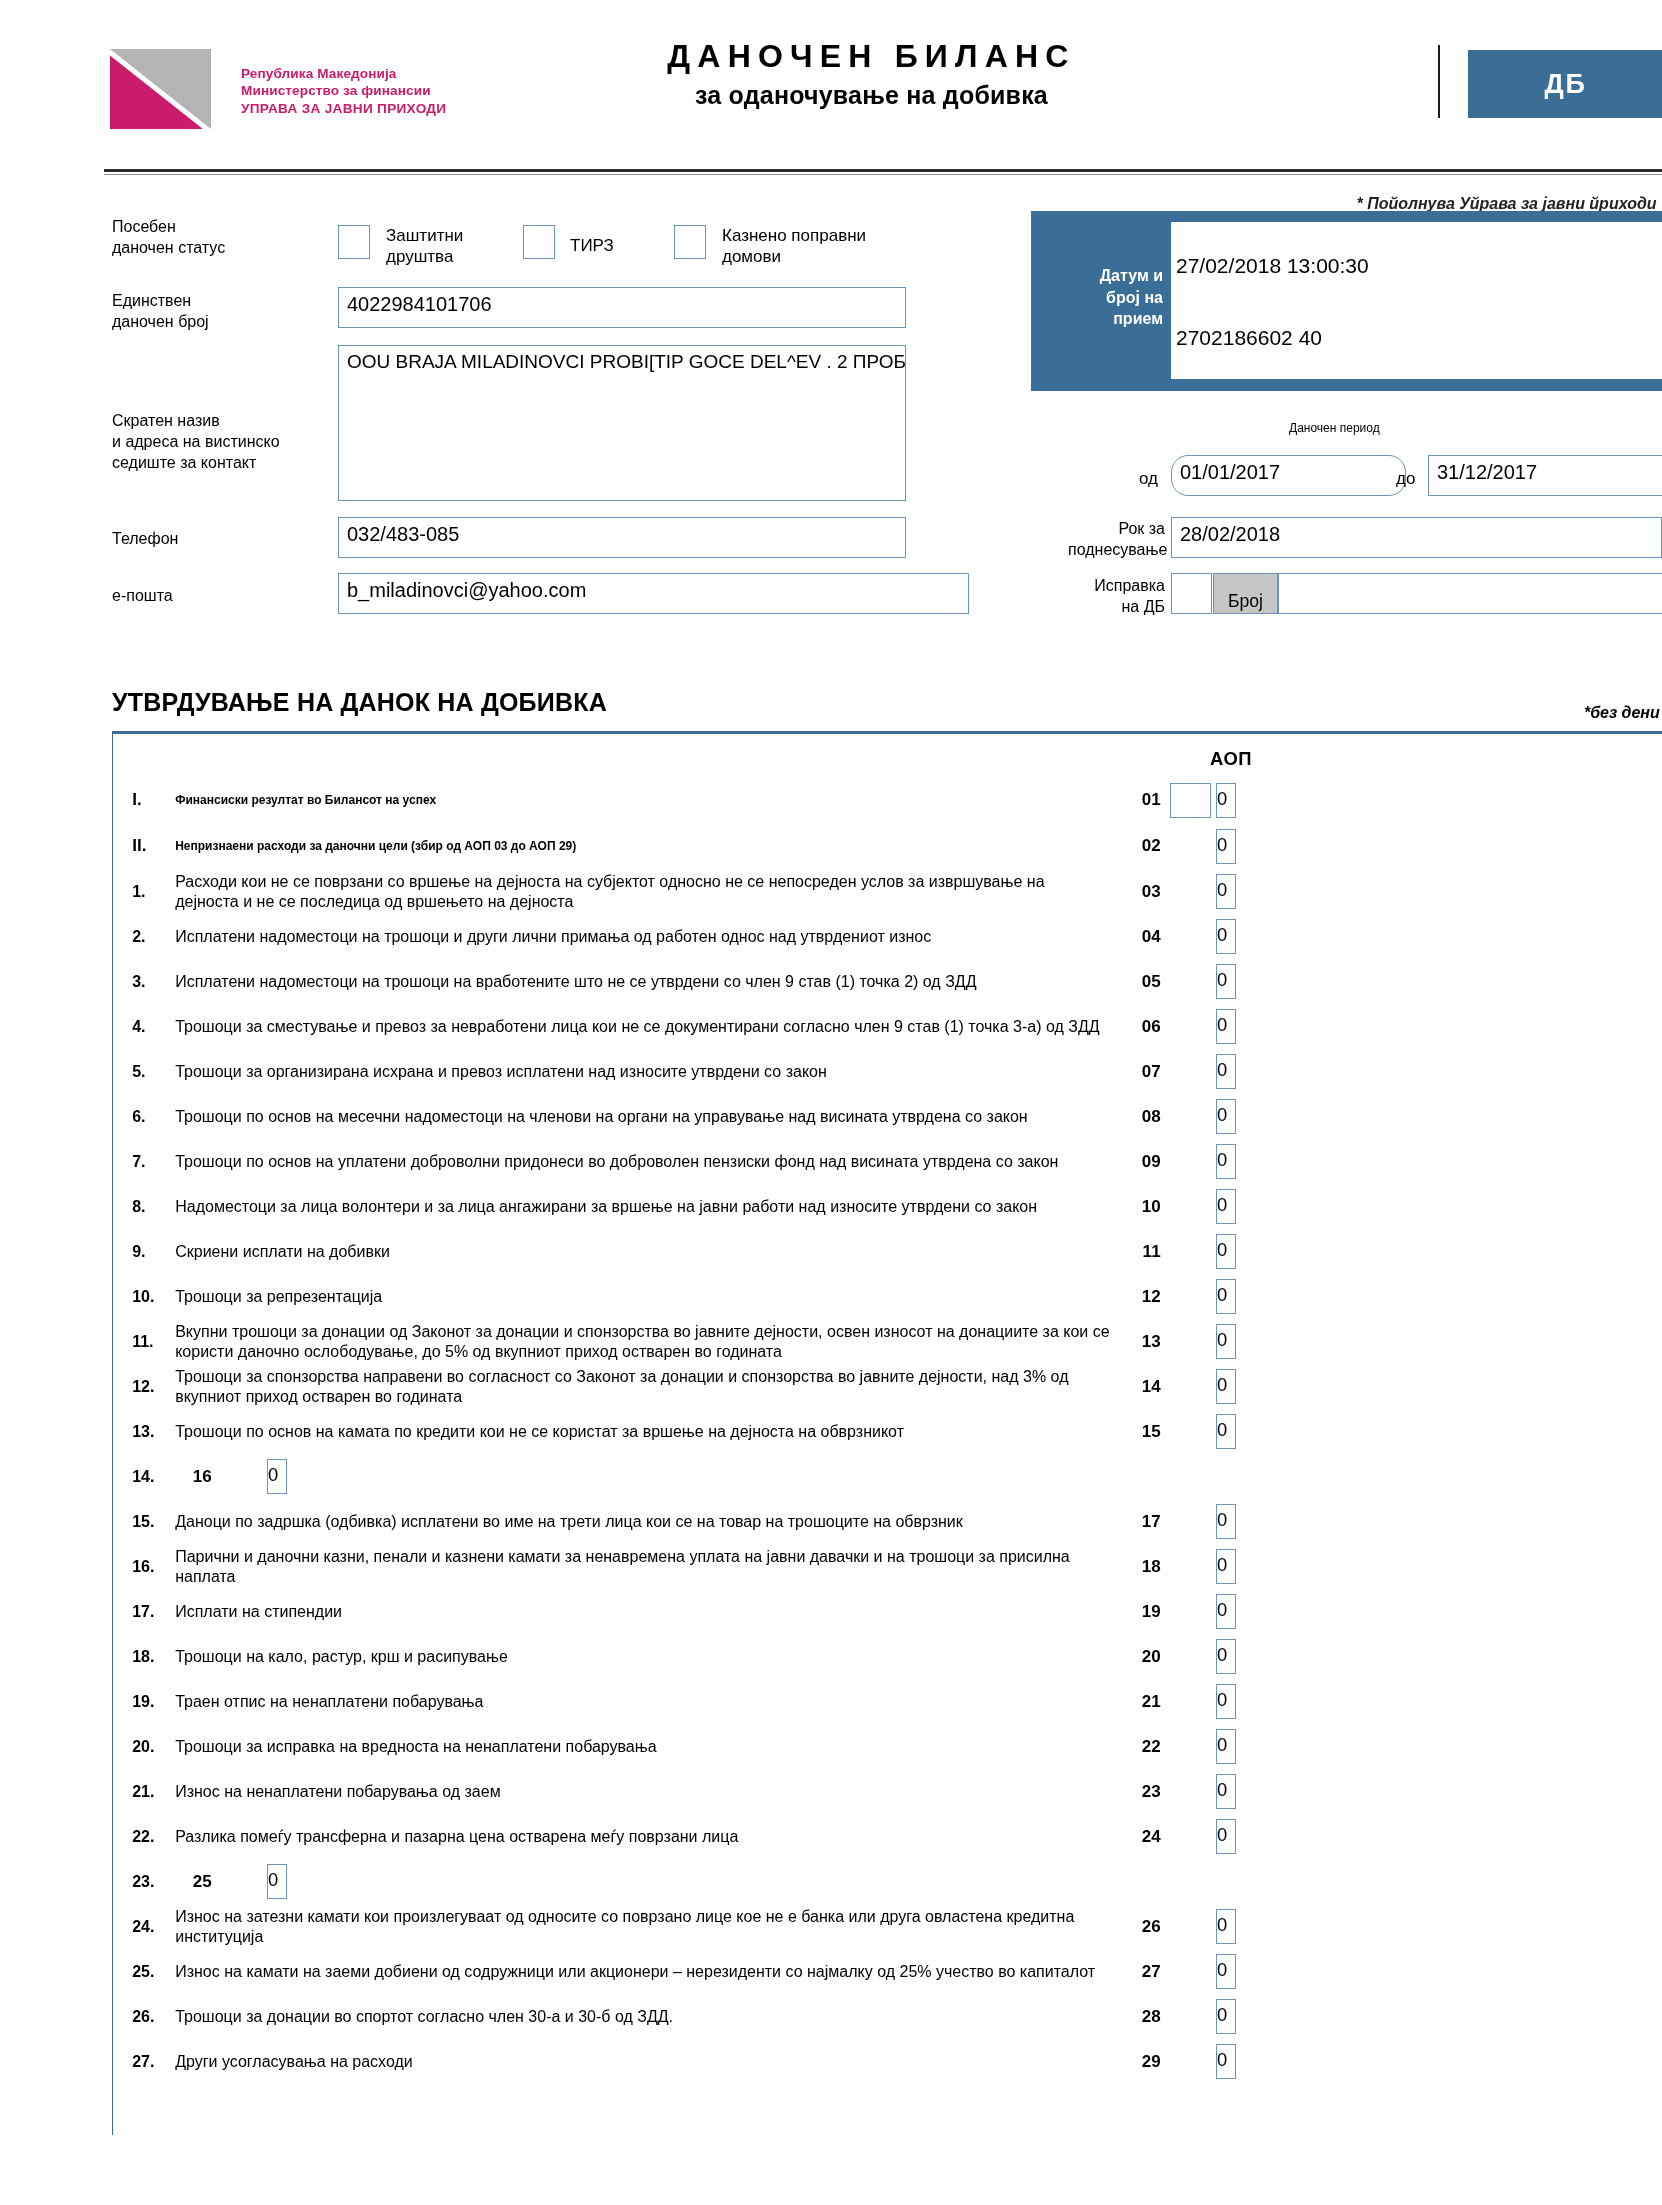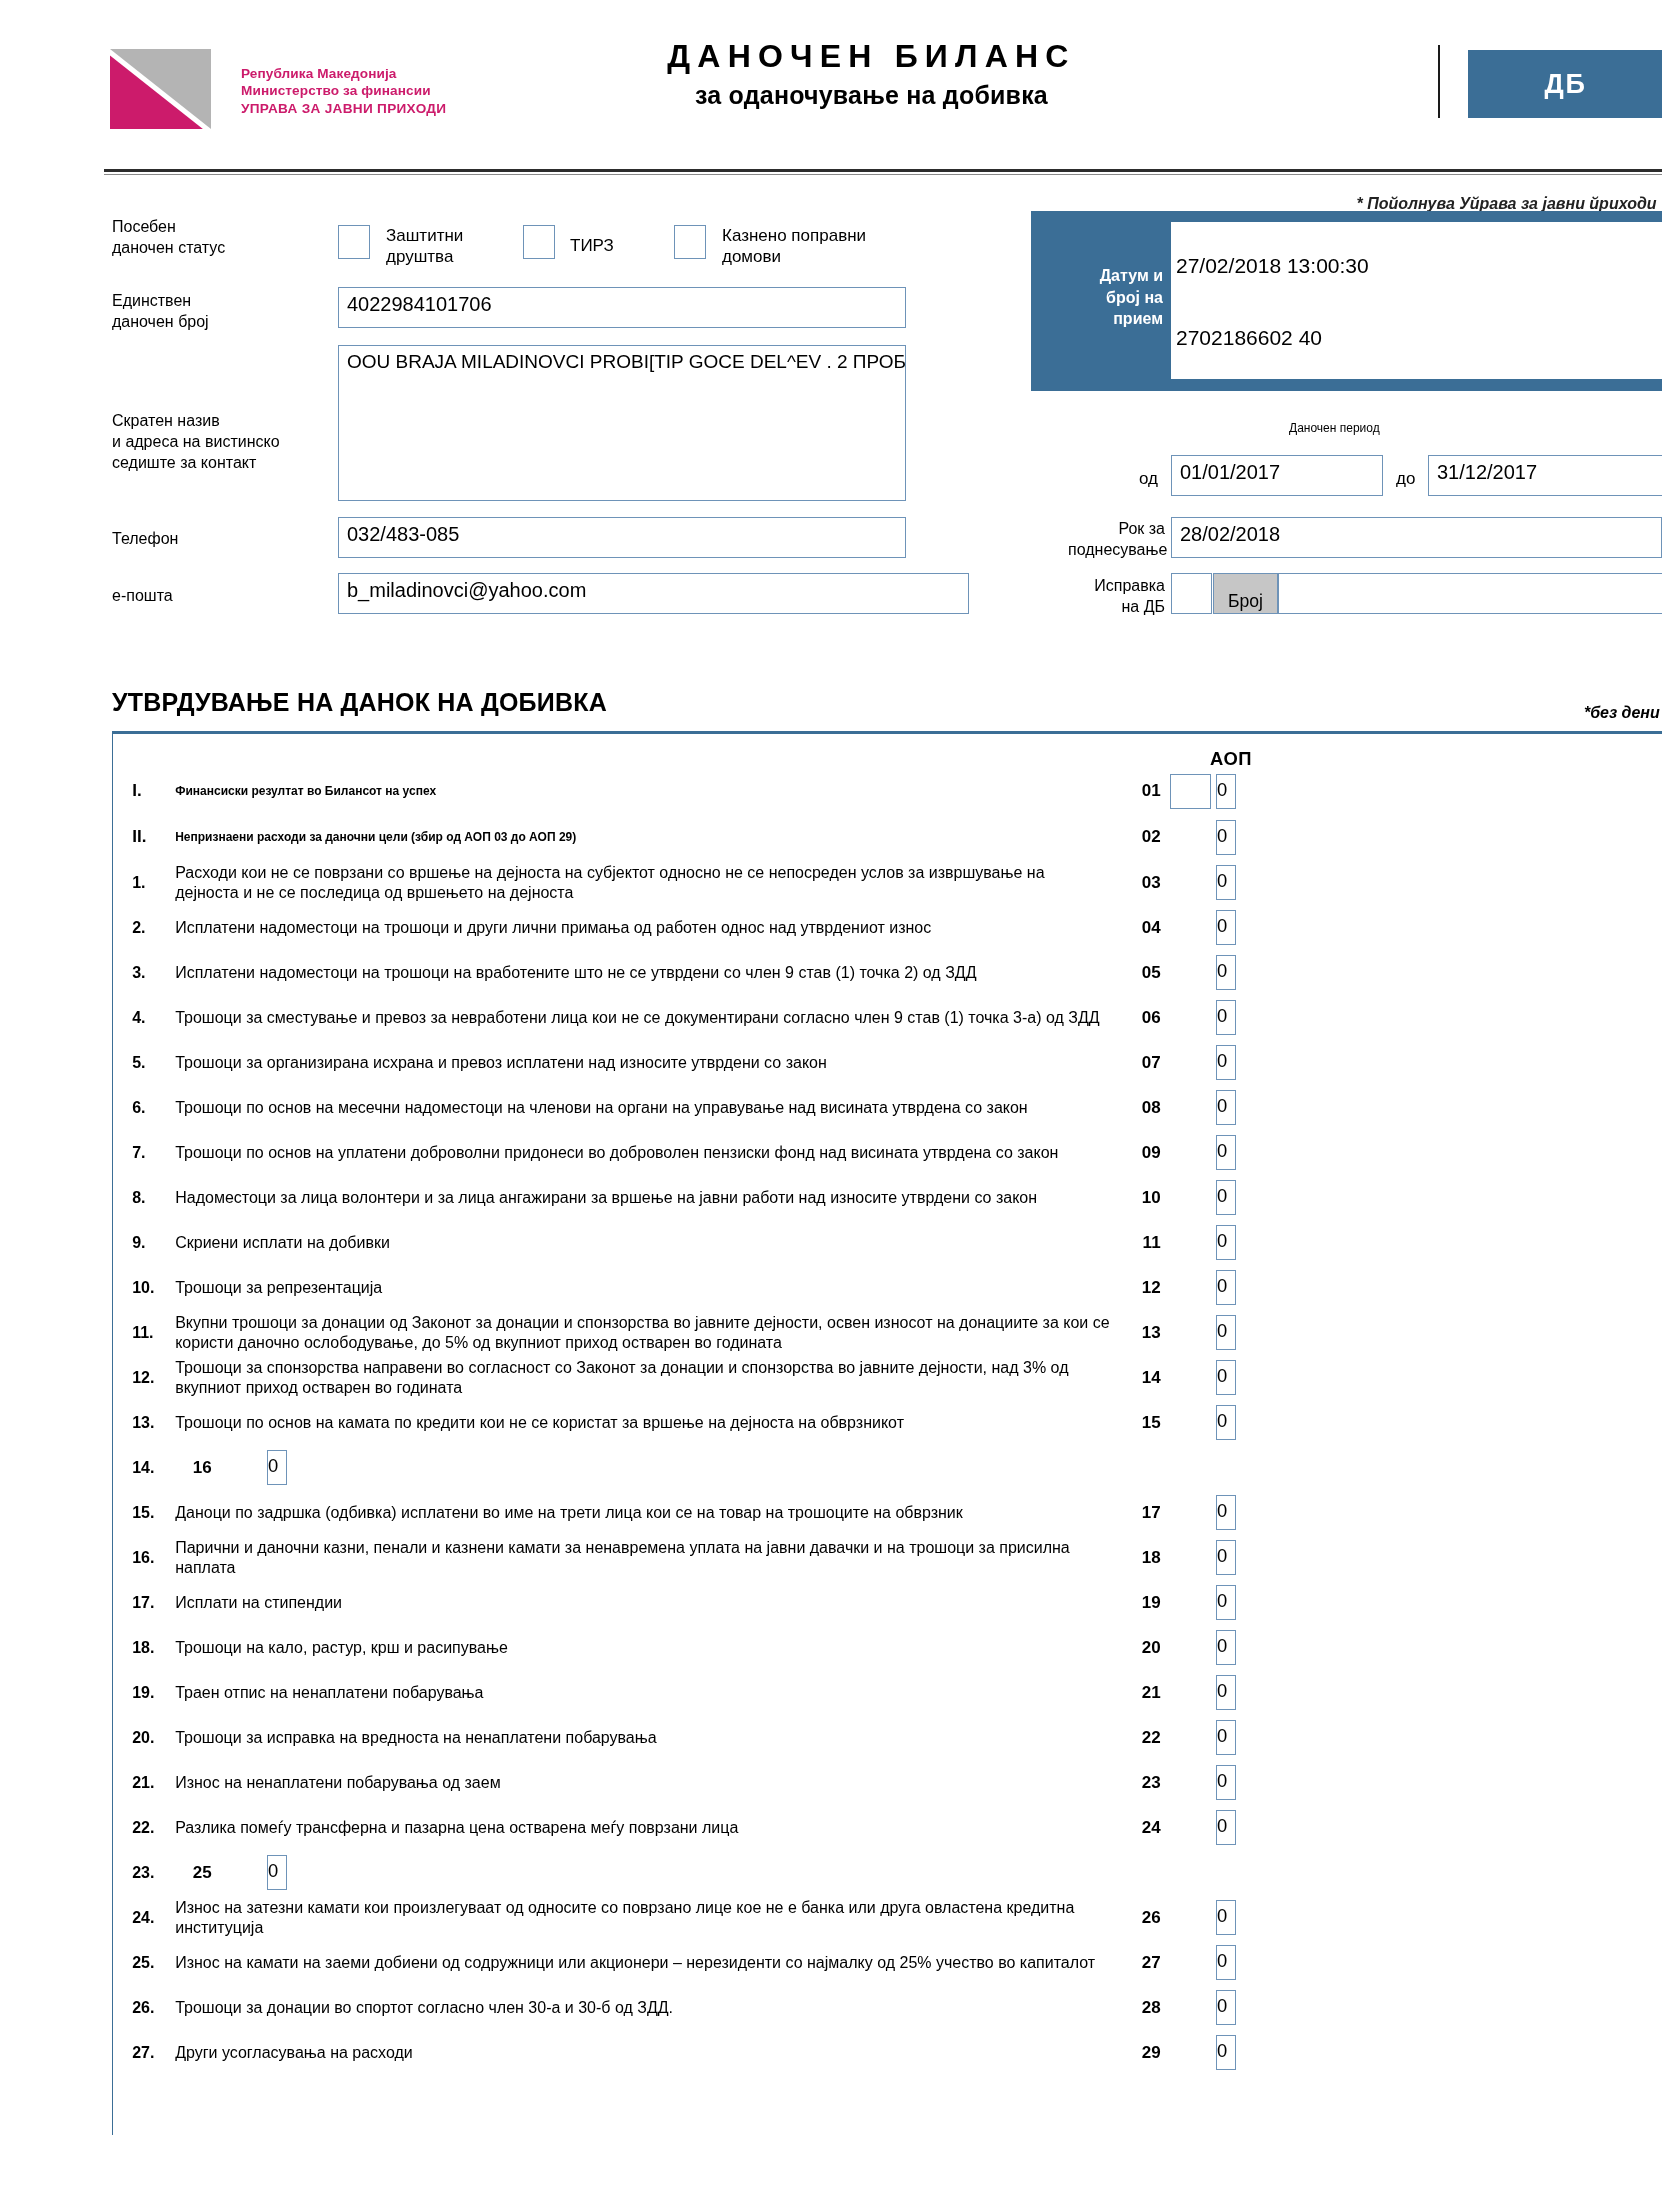--- a/index.html
+++ b/index.html
@@ -211,21 +211,21 @@
   }
 
   
   .table-wrap {
     position:absolute;
     left: 112px; top: 731px;
     right: 0;
     border-top: 3.2px solid #3b6e96;
     border-left: 1.6px solid #3b6e96;
     background: #fff;
-    padding-top: 5px;
+    padding-top: 14px;
     padding-bottom: 14.4px;
     min-height: 1404px;
   }
   .aop-head {
     position:absolute;
     left: 1097px; top: 14.4px;
     font-size: 18.4px;
     font-weight: bold;
     letter-spacing: 0.4px;
   }
@@ -355,21 +355,21 @@
 број на
 прием</div>
   <div class="inner-white"></div>
 </div>
 <div class="bp-val1">27/02/2018 13:00:30</div>
 <div class="bp-val2">2702186602 40</div>
 
 <div class="dperiod-title">Даночен период</div>
 
 <div class="sm-lbl" style="left:1139px; top:469px;">од</div>
-<div class="fbox" style="left:1171px; top:455px; width:212px; height:41px;">01/01/2017</div>
+<div class="fbox" style="left:1171px; top:455px; width:235px; height:41px;border-radius:17px;">01/01/2017</div>
 
 <div class="sm-lbl" style="left:1396px; top:469px;">до</div>
 <div class="fbox" style="left:1428px; top:455px; width:235px; height:41px;">31/12/2017</div>
 
 <div class="flabel" style="left:1068px; top:519px; width:97px; text-align:right; white-space:pre-line;">Рок за
 поднесување</div>
 <div class="fbox" style="left:1171px; top:517px; width:491px; height:41px;">28/02/2018</div>
 
 <div class="flabel" style="left:1052px; top:576px; width:113px; text-align:right; white-space:pre-line;">Исправка
 на ДБ</div>

